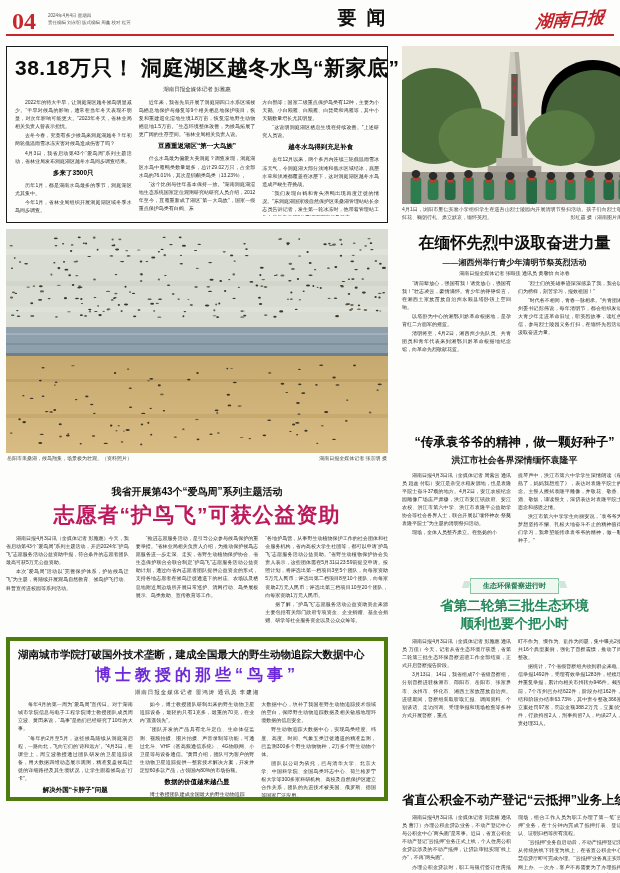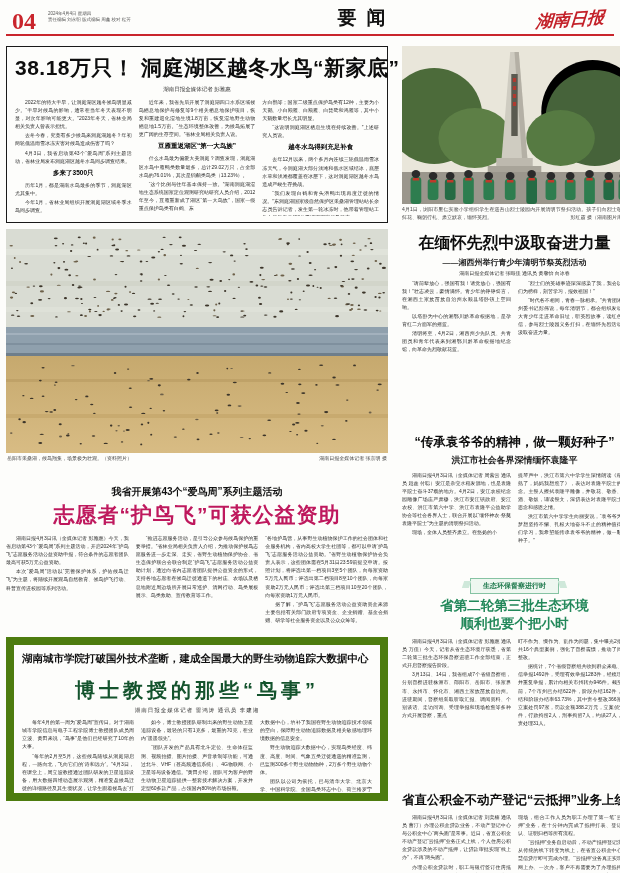--- a/index.html
+++ b/index.html
@@ -7,21 +7,21 @@
   body {
     font-family: "Liberation Sans", sans-serif;
     background:#ffffff; color:#222;
     width:620px; height:873px; overflow:hidden; position:relative;
   }
   .page { width:620px; height:873px; background:#fdfdfb; padding:0 6px; }
 
   
   .hdr { display:flex; align-items:flex-end; justify-content:space-between;
          padding:7px 6px 3px 6px; border-bottom:2px solid #c9252c; height:36px;}
-  .hdr-left { display:flex; align-items:flex-start; gap:12px; }
+  .hdr-left { display:flex; align-items:center; gap:12px; }
   .pagenum { font-family:"Liberation Serif", serif; font-weight:bold;
              font-size:24px; color:#c9252c; line-height:0.85; }
   .pageinfo { font-size:4.5px; color:#555; line-height:1.5; padding-bottom:2px; }
   .section-title { font-family:"Liberation Serif", serif; font-weight:bold;
                    font-size:19px; letter-spacing:10px; color:#111;
                    transform:translateX(14px);margin-left:38px; }
   .masthead { font-family:"Liberation Serif", serif; font-weight:bold; font-style:italic;
               font-size:17px; color:#c32129; transform:skewX(-8deg) rotate(-4deg);
               padding-right:4px; }
 
@@ -55,26 +55,26 @@
              color:#444; padding:2px 1px 4px; }
 
   
   .a2 { margin-top:2px; }
   .a2 .kicker { text-align:center; font-size:10px; font-weight:bold; color:#111;margin-top:20px; }
   .a2 h2 { text-align:center; font-size:21px; font-weight:900; color:#be185d;
            margin:2px 0 5px; letter-spacing:1px; }
   .a2 .cols { height:96px; }
 
   
-  .redbox { border:8px solid #4d7c0f; margin-top:7px; padding:6px 8px 5px;
+  .redbox { border:4px solid #4d7c0f; margin-top:7px; padding:6px 8px 5px;
             height:164px; overflow:hidden; }
   .a3 .kicker { font-size:10.5px; font-weight:bold; color:#111; line-height:1.35;
                 text-align:justify; }
-  .a3 h2 { text-align:center; font-size:20px; font-weight:900; letter-spacing:4px;
-           color:#14532d; margin:12px 0 3px; }
+  .a3 h2 { text-align:center; font-size:16px; font-weight:900; letter-spacing:4px;
+           color:#6d28d9; margin:4px 0 3px; }
   .a3 .byline { margin-bottom:4px; letter-spacing:1px; }
   .a3 .cols { height:138px; }
 
   
   .photo2 svg { display:block; width:100%; height:158px; }
   .cap2 { font-size:5px; color:#444; line-height:1.55; text-align:justify;
           padding:2px 0 4px; }
   .cap2 .credit { float:right; }
 
   .r-art { margin-top:7px; }

